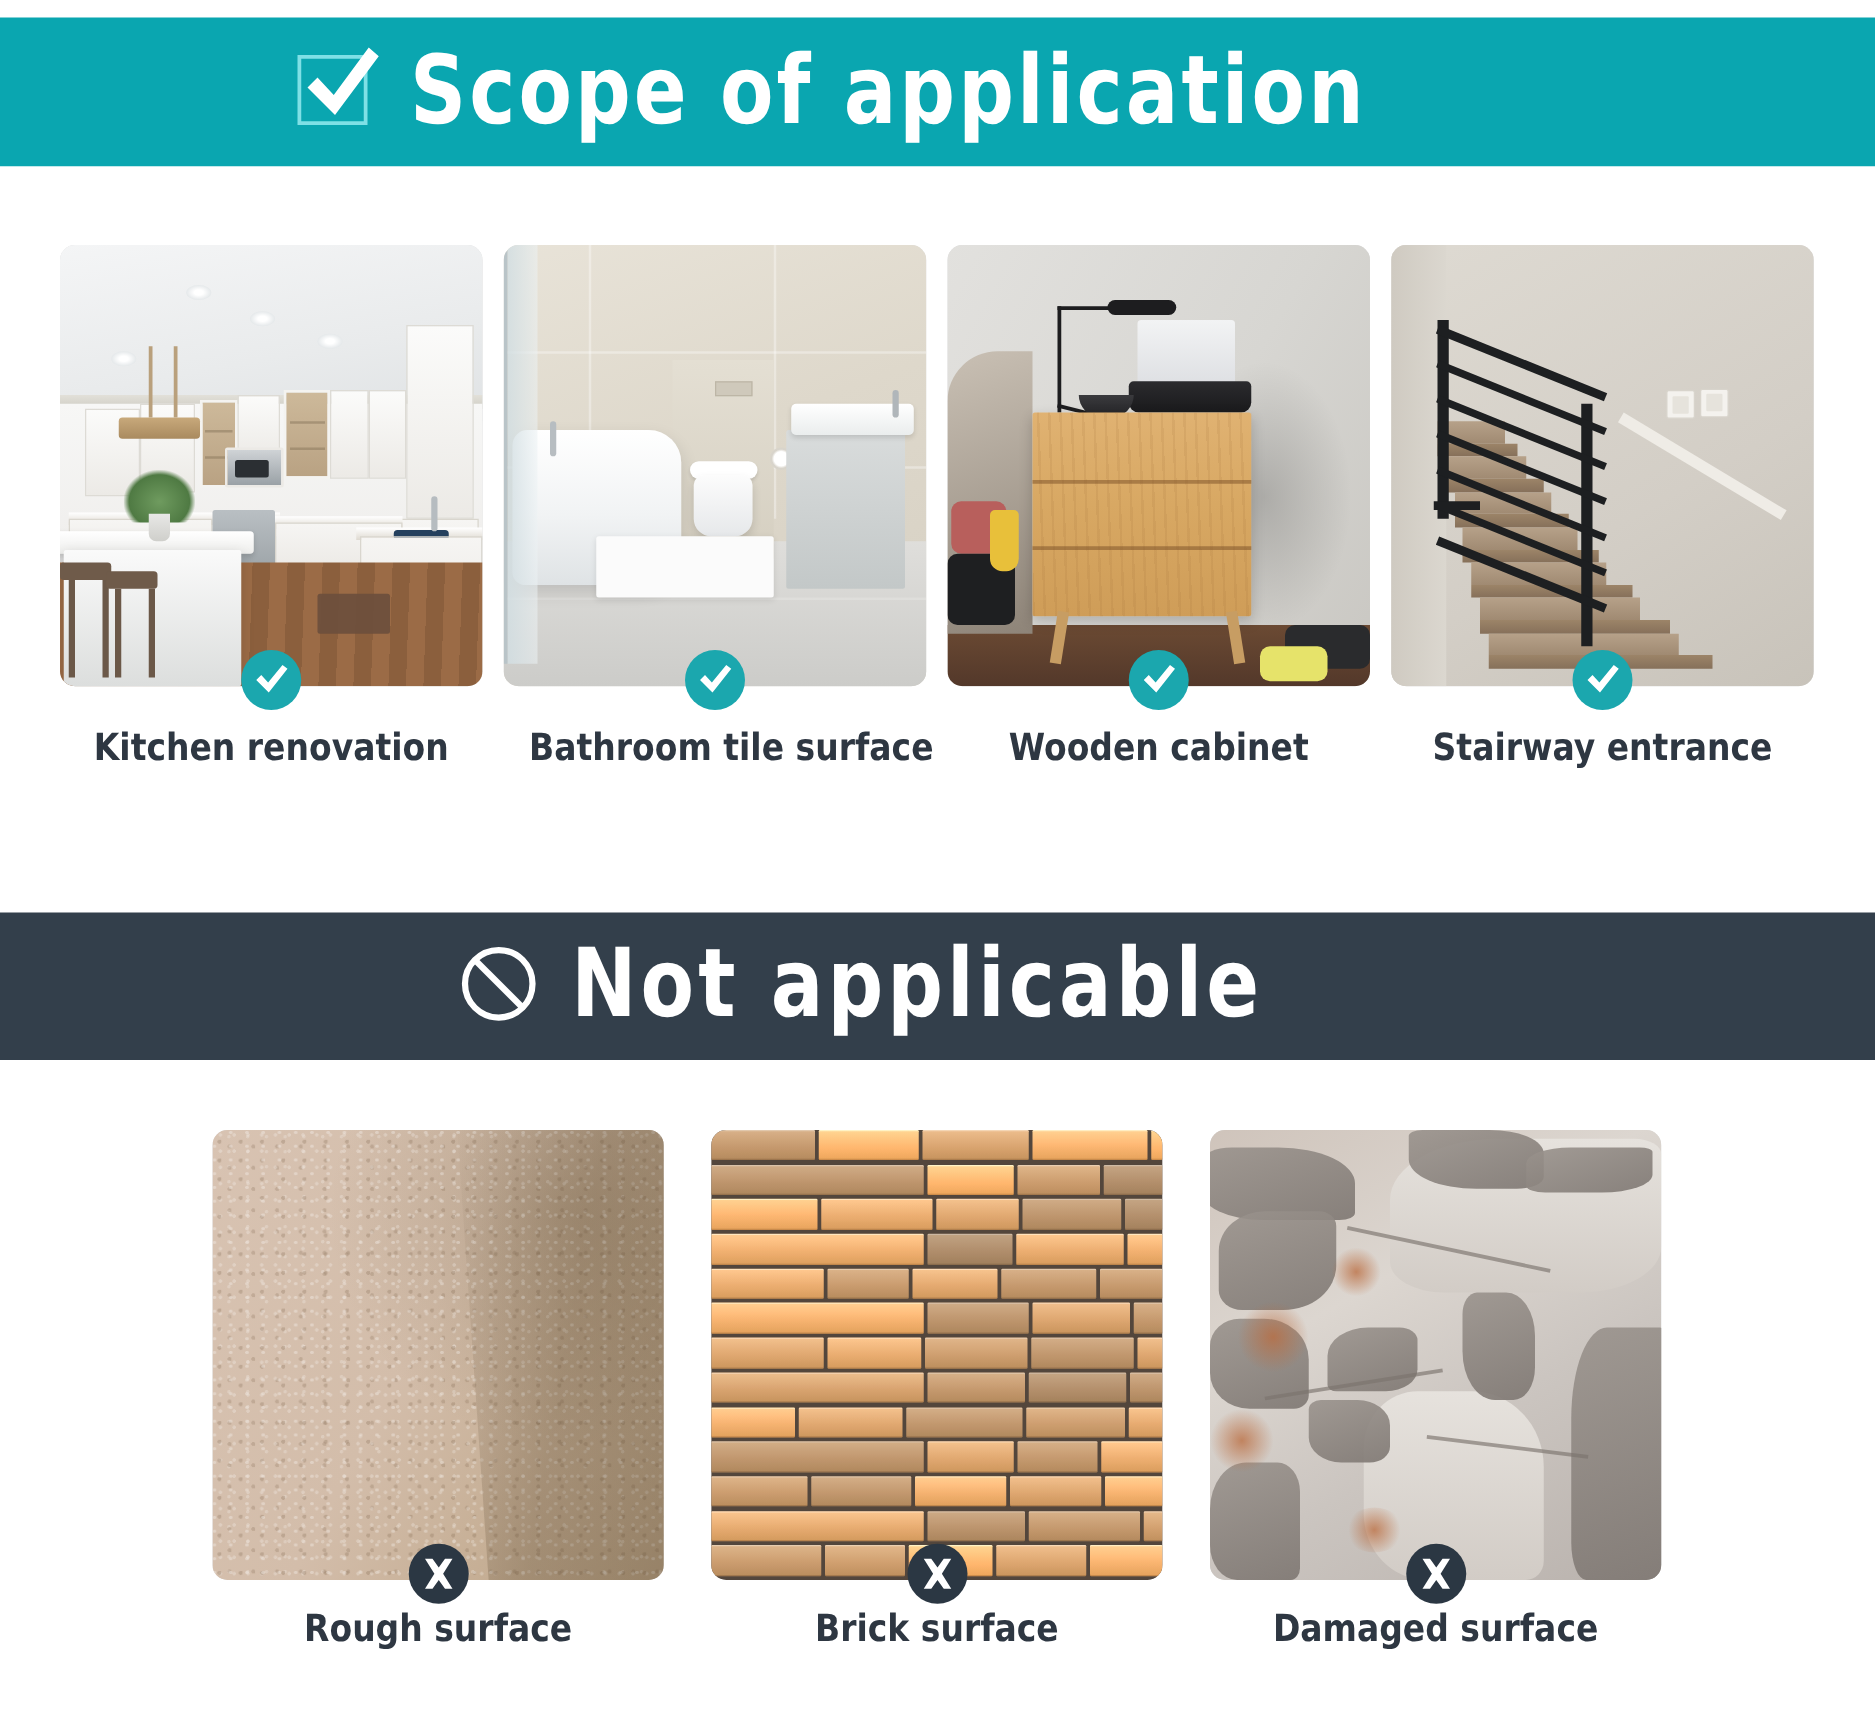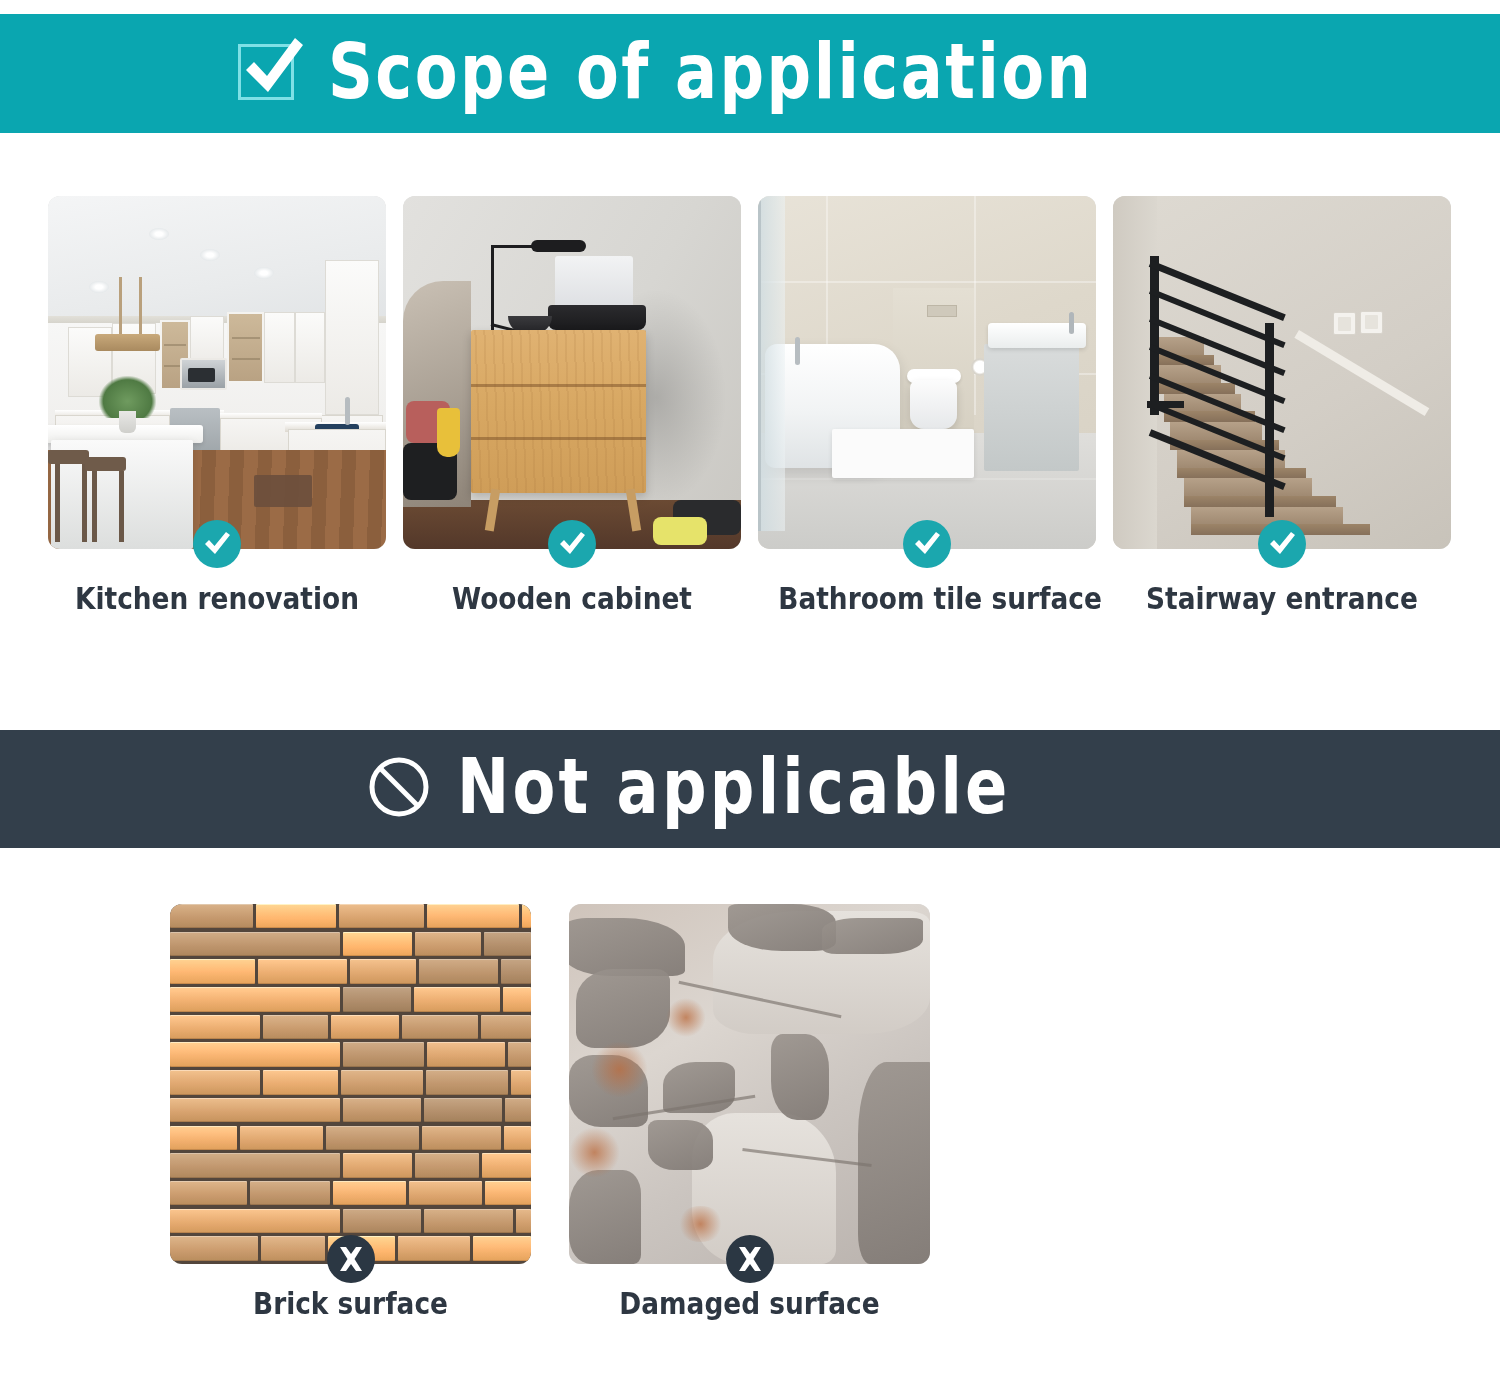--- a/index.html
+++ b/index.html
@@ -353,61 +353,20 @@
       <svg width="30" height="30" viewBox="0 0 30 30" aria-hidden="true">
         <path d="M3 15 L7 11 L12.5 17 L24 3 L28 6 L13 25 Z" fill="#ffffff"></path>
       </svg>
     </div>
     <div class="caption">Kitchen renovation</div>
   </div>
 
   <div class="card">
     <div class="thumb">
       <div class="scene">
-        <div class="c-wall"></div>
-        <div class="c-shadow"></div>
-        <div class="c-floor"></div>
-
-        <div class="c-left"></div>
-        <div class="c-clutter" style="left:1%;top:58%;width:13%;height:12%;background:#b85f5c"></div>
-        <div class="c-clutter" style="left:0%;top:70%;width:16%;height:16%;background:#1e1f21"></div>
-        <div class="c-pot" style="left:10%;top:60%;width:7%;height:14%;background:#e8c03a"></div>
-
-        <div class="c-lamp-arm" style="left:26%;top:14%;width:3px;height:24%"></div>
-        <div class="c-lamp-arm" style="left:26%;top:14%;width:19%;height:3px"></div>
-        <div class="c-lamp-head" style="left:38%;top:12.5%;width:16%;height:3.5%"></div>
-        <div class="c-lamp-arm" style="left:26%;top:36%;width:12%;height:3px;transform:rotate(14deg);transform-origin:left"></div>
-
-        <div class="c-appliance" style="left:45%;top:17%;width:23%;height:19%"></div>
-        <div class="c-tray" style="left:43%;top:31%;width:29%;height:7%"></div>
-        <div class="c-bowl" style="left:31%;top:34%;width:13%;height:5%"></div>
-
-        <div class="c-body" style="left:20%;top:38%;width:52%;height:46%">
-          <span class="c-grain"></span>
-          <span class="c-seam" style="top:33%"></span>
-          <span class="c-seam" style="top:66%"></span>
-        </div>
-        <div class="c-leg" style="left:25%;top:83%;height:12%;transform:rotate(9deg)"></div>
-        <div class="c-leg" style="left:67%;top:83%;height:12%;transform:rotate(-9deg)"></div>
-
-        <div class="c-clutter" style="left:80%;top:86%;width:20%;height:10%;background:#2a2b2d"></div>
-        <div class="c-clutter" style="left:74%;top:91%;width:16%;height:8%;background:#e6e36a"></div>
-      </div>
-    </div>
-    <div class="badge">
-      <svg width="30" height="30" viewBox="0 0 30 30" aria-hidden="true">
-        <path d="M3 15 L7 11 L12.5 17 L24 3 L28 6 L13 25 Z" fill="#ffffff"></path>
-      </svg>
-    </div>
-    <div class="caption">Wooden cabinet</div>
-  </div>
-
-  <div class="card">
-    <div class="thumb">
-      <div class="scene">
         <div class="b-wall"></div>
         <div class="b-tileline" style="left:0;top:24%;width:100%;height:2px"></div>
         <div class="b-tileline" style="left:0;top:50%;width:100%;height:2px"></div>
         <div class="b-tileline" style="left:20%;top:0;width:2px;height:62%"></div>
         <div class="b-tileline" style="left:64%;top:0;width:2px;height:62%"></div>
         <div class="b-floor"></div>
         <div class="b-tileline" style="left:0;top:80%;width:100%;height:2px;opacity:.5"></div>
         <div class="b-partition" style="left:40%;top:26%;width:24%;height:45%"></div>
         <div class="b-niche" style="left:50%;top:31%;width:9%;height:3.4%"></div>
         <div class="b-tub" style="left:2%;top:42%;width:40%;height:35%"></div>
@@ -426,20 +385,61 @@
       <svg width="30" height="30" viewBox="0 0 30 30" aria-hidden="true">
         <path d="M3 15 L7 11 L12.5 17 L24 3 L28 6 L13 25 Z" fill="#ffffff"></path>
       </svg>
     </div>
     <div class="caption">Bathroom tile surface</div>
   </div>
 
   <div class="card">
     <div class="thumb">
       <div class="scene">
+        <div class="c-wall"></div>
+        <div class="c-shadow"></div>
+        <div class="c-floor"></div>
+
+        <div class="c-left"></div>
+        <div class="c-clutter" style="left:1%;top:58%;width:13%;height:12%;background:#b85f5c"></div>
+        <div class="c-clutter" style="left:0%;top:70%;width:16%;height:16%;background:#1e1f21"></div>
+        <div class="c-pot" style="left:10%;top:60%;width:7%;height:14%;background:#e8c03a"></div>
+
+        <div class="c-lamp-arm" style="left:26%;top:14%;width:3px;height:24%"></div>
+        <div class="c-lamp-arm" style="left:26%;top:14%;width:19%;height:3px"></div>
+        <div class="c-lamp-head" style="left:38%;top:12.5%;width:16%;height:3.5%"></div>
+        <div class="c-lamp-arm" style="left:26%;top:36%;width:12%;height:3px;transform:rotate(14deg);transform-origin:left"></div>
+
+        <div class="c-appliance" style="left:45%;top:17%;width:23%;height:19%"></div>
+        <div class="c-tray" style="left:43%;top:31%;width:29%;height:7%"></div>
+        <div class="c-bowl" style="left:31%;top:34%;width:13%;height:5%"></div>
+
+        <div class="c-body" style="left:20%;top:38%;width:52%;height:46%">
+          <span class="c-grain"></span>
+          <span class="c-seam" style="top:33%"></span>
+          <span class="c-seam" style="top:66%"></span>
+        </div>
+        <div class="c-leg" style="left:25%;top:83%;height:12%;transform:rotate(9deg)"></div>
+        <div class="c-leg" style="left:67%;top:83%;height:12%;transform:rotate(-9deg)"></div>
+
+        <div class="c-clutter" style="left:80%;top:86%;width:20%;height:10%;background:#2a2b2d"></div>
+        <div class="c-clutter" style="left:74%;top:91%;width:16%;height:8%;background:#e6e36a"></div>
+      </div>
+    </div>
+    <div class="badge">
+      <svg width="30" height="30" viewBox="0 0 30 30" aria-hidden="true">
+        <path d="M3 15 L7 11 L12.5 17 L24 3 L28 6 L13 25 Z" fill="#ffffff"></path>
+      </svg>
+    </div>
+    <div class="caption">Wooden cabinet</div>
+  </div>
+
+  <div class="card">
+    <div class="thumb">
+      <div class="scene">
         <div class="s-wall"></div>
         <div class="s-wall-left"></div>
 
         <div class="s-step-riser" style="left:11%;top:40%;width:16%;height:5%"></div>
         <div class="s-step-tread" style="left:11%;top:45%;width:19%;height:3%"></div>
         <div class="s-step-riser" style="left:13%;top:48%;width:19%;height:5%"></div>
         <div class="s-step-tread" style="left:13%;top:53%;width:23%;height:3%"></div>
         <div class="s-step-riser" style="left:15%;top:56%;width:23%;height:5%"></div>
         <div class="s-step-tread" style="left:15%;top:61%;width:27%;height:3%"></div>
         <div class="s-step-riser" style="left:17%;top:64%;width:27%;height:5%"></div>
@@ -483,20 +483,35 @@
         <circle cx="32" cy="32" r="27" fill="none" stroke="#ffffff" stroke-width="5"></circle>
         <line x1="13" y1="13" x2="51" y2="51" stroke="#ffffff" stroke-width="5"></line>
       </svg>
     </span>
     <span class="banner-title">Not applicable</span>
   </div>
 </div>
 
 <div class="grid grid-no">
 
+  <div class="card">
+    <div class="thumb">
+      <div class="scene">
+        <div class="r-base"></div>
+        <div class="r-grit"></div>
+        <div class="r-shadow"></div>
+      </div>
+    </div>
+    <div class="badge">
+      <svg width="28" height="28" viewBox="0 0 28 28" aria-hidden="true">
+        <path d="M3 2 L9 2 L14 9 L19 2 L25 2 L17.5 14 L25 26 L19 26 L14 19 L9 26 L3 26 L10.5 14 Z" fill="#ffffff"></path>
+      </svg>
+    </div>
+    <div class="caption">Rough surface</div>
+  </div>
 
   <div class="card">
     <div class="thumb">
       <div class="scene">
           <div class="br-base"></div>
           <div id="brick-rows">
             <div class="br-row" style="top: 0%; height: 6.79231%;">
               <div class="br-brick" style="width: 23.3735%; filter: brightness(0.949779) saturate(0.949632);"></div>
               <div class="br-brick" style="width: 22.8806%; filter: brightness(1.15613) saturate(1.29355);"></div>
               <div class="br-brick" style="width: 24.0497%; filter: brightness(1.01876) saturate(1.0646);"></div>

